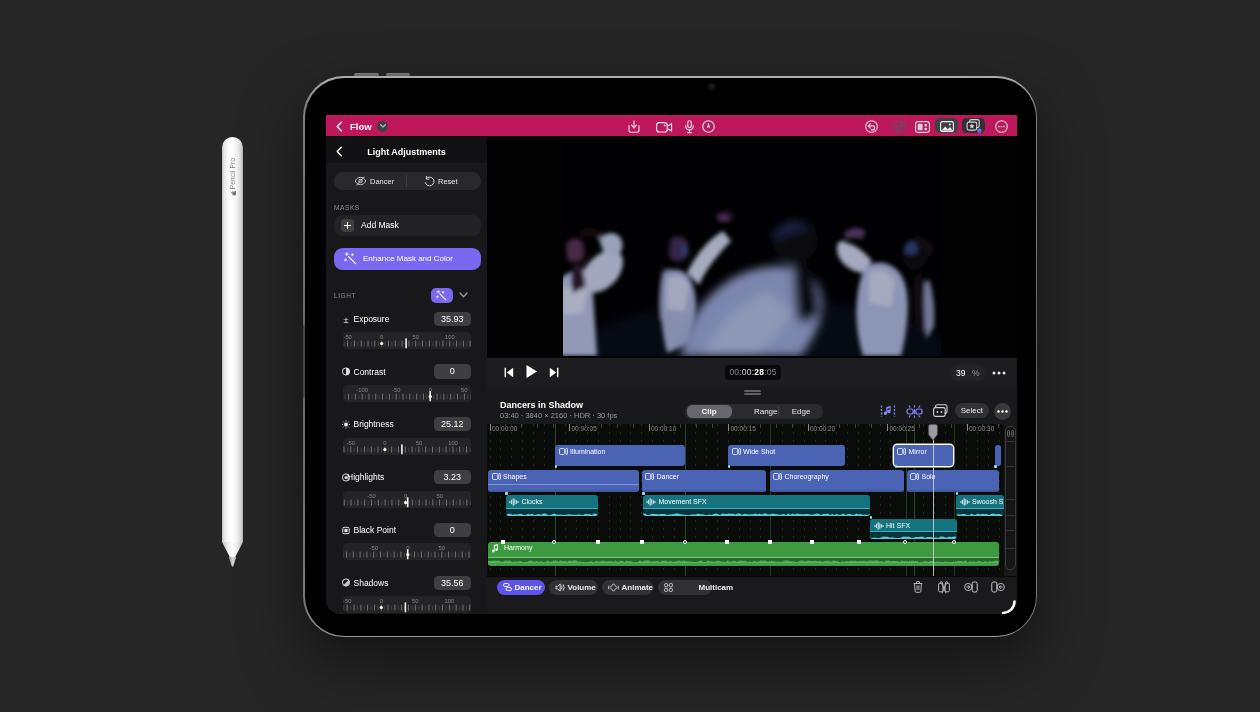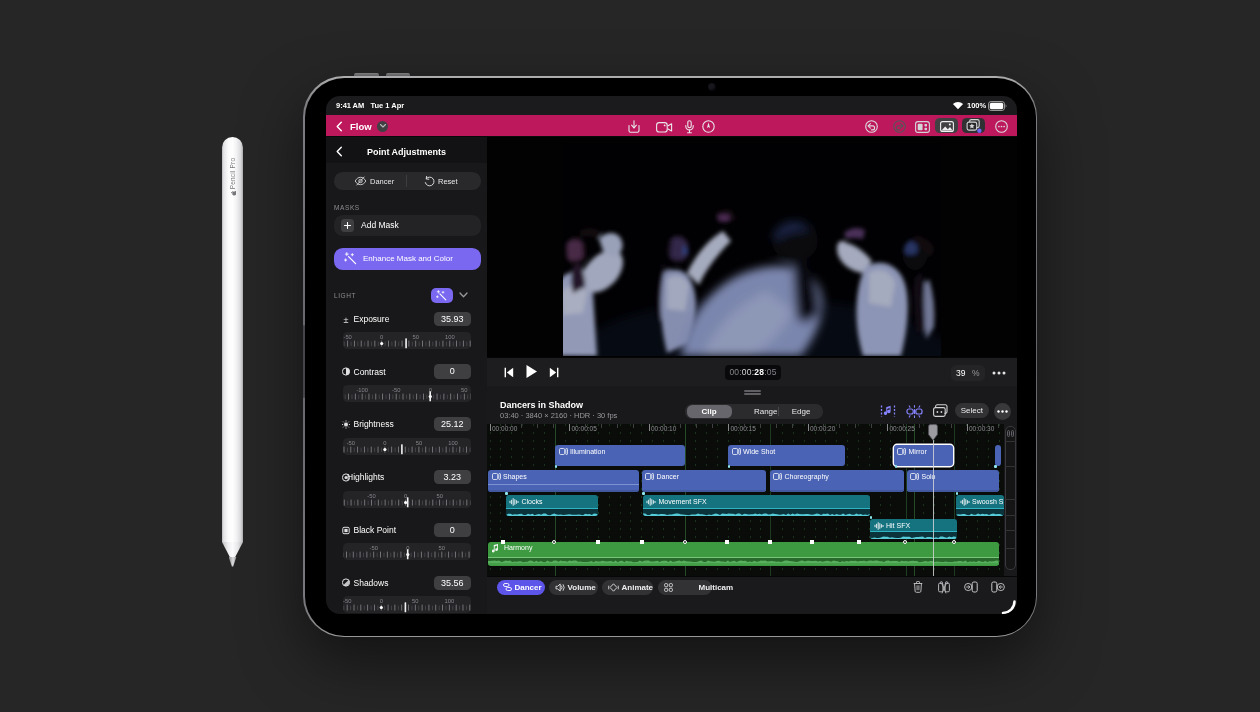--- a/index.html
+++ b/index.html
@@ -53,32 +53,20 @@
       <path d="M9.3 7.4c0-2 1.7-3 1.8-3.1-1-1.4-2.5-1.6-3-1.6-1.3-.1-2.5.75-3.2.75-.7 0-1.7-.73-2.8-.7C.7 2.8-.6 3.9-1.3 5.6c-1.4 2.5-.4 6.1 1 8.1.7 1 1.5 2.1 2.6 2 1-.04 1.4-.66 2.7-.66 1.3 0 1.6.66 2.8.64 1.1-.02 1.9-1 2.6-2 .8-1.2 1.1-2.3 1.2-2.4-.03-.01-2.2-.85-2.3-3.4zM7.2 1.3c.6-.7 1-1.7.9-2.6-.8.03-1.9.56-2.5 1.3-.55.6-1 1.6-.9 2.5.96.08 1.9-.48 2.5-1.2z" transform="translate(3,3) scale(0.8)" fill="#77777b"></path>
     </svg> Pencil Pro</div>
 <div class="abs" id="dev-btn1"></div>
 <div class="abs" id="dev-btn2"></div>
 <div class="abs" id="ipad"></div>
 <div class="abs" id="ipad-inner"></div>
 <div class="abs" id="cam"></div>
 <div class="abs" style="left:303.3px;top:325px;width:1.6px;height:73px;background:#46464a;border-radius:1px;"></div>
 <div class="abs" id="screen">
 
-  <div class="abs" id="statusbar">
-    <span class="txt" style="left:10px;top:5px;font-size:7.5px;font-weight:bold;color:#fff;">9:41 AM &nbsp; Tue 1 Apr</span>
-    <svg class="abs" style="left:626px;top:5px;" width="12" height="9" viewBox="0 0 12 9">
-      <path d="M6 8.2 L2.6 4.8 a5 5 0 0 1 6.8 0 Z M6 8.2 L0.9 3.1 a7.3 7.3 0 0 1 10.2 0 Z" fill="#fff"></path>
-    </svg>
-    <span class="txt" style="left:641px;top:5px;font-size:7.5px;font-weight:bold;color:#fff;">100%</span>
-    <svg class="abs" style="left:662px;top:4.5px;" width="19" height="10" viewBox="0 0 19 10">
-      <rect x="0.5" y="0.5" width="16" height="9" rx="2.6" fill="none" stroke="rgba(255,255,255,.55)"></rect>
-      <rect x="1.8" y="1.8" width="13.4" height="6.4" rx="1.6" fill="#fff"></rect>
-      <path d="M17.6 3.2 a2.3 2.3 0 0 1 0 3.6 Z" fill="rgba(255,255,255,.55)"></path>
-    </svg>
-  </div>
 
   <div class="abs" id="toolbar">
     <svg class="abs" style="left:9px;top:5.5px;" width="8" height="11" viewBox="0 0 8 11">
         <path d="M6.3 1.2 L2.2 5.5 L6.3 9.8" fill="none" stroke="#fff" stroke-width="1.4" stroke-linecap="round" stroke-linejoin="round"></path>
       </svg>
     <span class="txt" style="left:24px;top:6px;font-size:9.5px;font-weight:bold;color:#fff;">Flow</span>
     <div class="abs" style="left:51px;top:5.5px;width:11px;height:11px;border-radius:50%;background:#404042;"></div>
     <svg class="abs" style="left:53.5px;top:9px;" width="6" height="4" viewBox="0 0 6 4">
         <path d="M0.5 0.5 L3 3 L5.5 0.5" fill="none" stroke="#b8b8bc" stroke-width="1.1" stroke-linecap="round" stroke-linejoin="round"></path>
       </svg>
@@ -135,21 +123,21 @@
         <circle cx="6.5" cy="6.5" r="0.85" fill="#dcdcde"></circle>
         <circle cx="9.1" cy="6.5" r="0.85" fill="#dcdcde"></circle>
     </svg>
   </div>
   <div class="abs" id="panel">
     <div class="abs" id="panel-header"></div>
 
     <svg class="abs" style="left:9px;top:9px;" width="8" height="11" viewBox="0 0 8 11">
         <path d="M6.3 1.2 L2.2 5.5 L6.3 9.8" fill="none" stroke="#fff" stroke-width="1.4" stroke-linecap="round" stroke-linejoin="round"></path>
       </svg>
-    <span class="txt" style="left:0;top:9.5px;width:161px;text-align:center;font-size:9px;font-weight:bold;color:#fff;">Point Adjustments</span>
+    <span class="txt" style="left:0;top:9.5px;width:161px;text-align:center;font-size:9px;font-weight:bold;color:#fff;">Light Adjustments</span>
 
     <div class="abs" style="left:7.5px;top:35px;width:147px;height:17.5px;border-radius:8.75px;background:#29292c;"></div>
     <div class="abs" style="left:80px;top:38px;width:1px;height:11.5px;background:#3d3d40;"></div>
     <svg class="abs" style="left:28px;top:39px;" width="13" height="10" viewBox="0 0 13 10">
       <path d="M1.2 5 C2.5 2.6 4.4 1.3 6.5 1.3 C8.6 1.3 10.5 2.6 11.8 5 C10.5 7.4 8.6 8.7 6.5 8.7 C4.4 8.7 2.5 7.4 1.2 5 Z" fill="none" stroke="#d8d8da" stroke-width="0.9"></path>
       <circle cx="6.5" cy="5" r="1.7" fill="none" stroke="#d8d8da" stroke-width="0.9"></circle>
       <line x1="2.6" y1="9.3" x2="10.4" y2="0.7" stroke="#d8d8da" stroke-width="0.9"></line>
     </svg>
     <span class="txt" style="left:44px;top:39.5px;font-size:7.5px;color:#e8e8ea;">Dancer</span>
     <svg class="abs" style="left:98px;top:38.5px;" width="11" height="11" viewBox="0 0 11 11">

